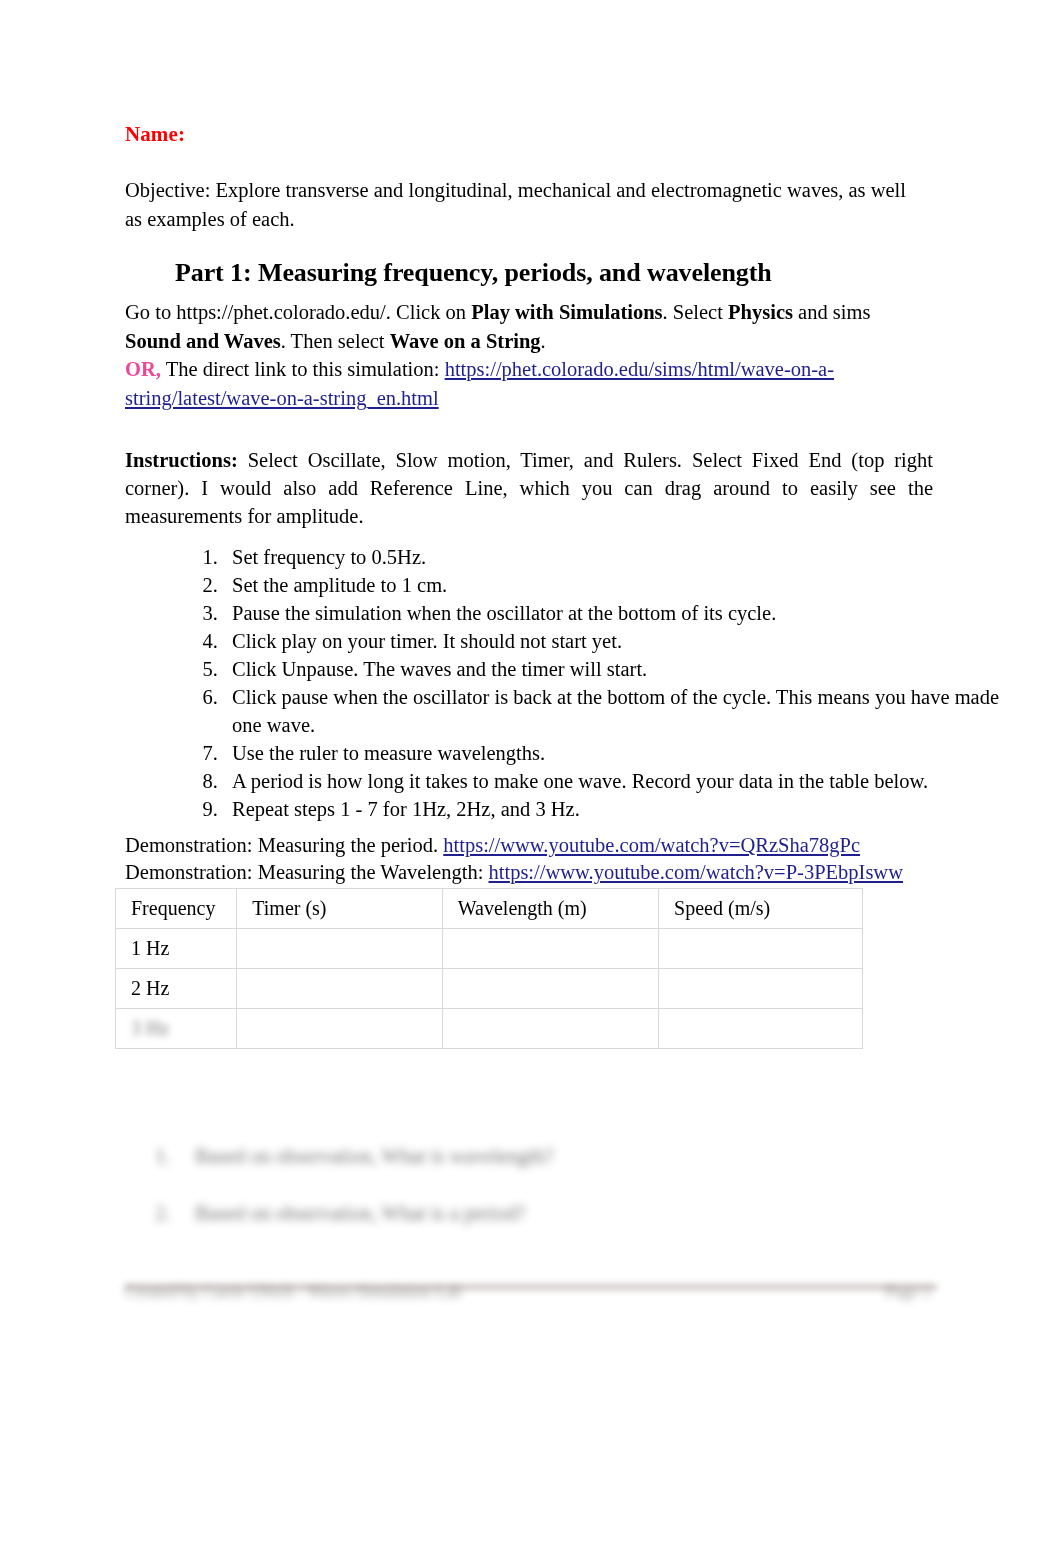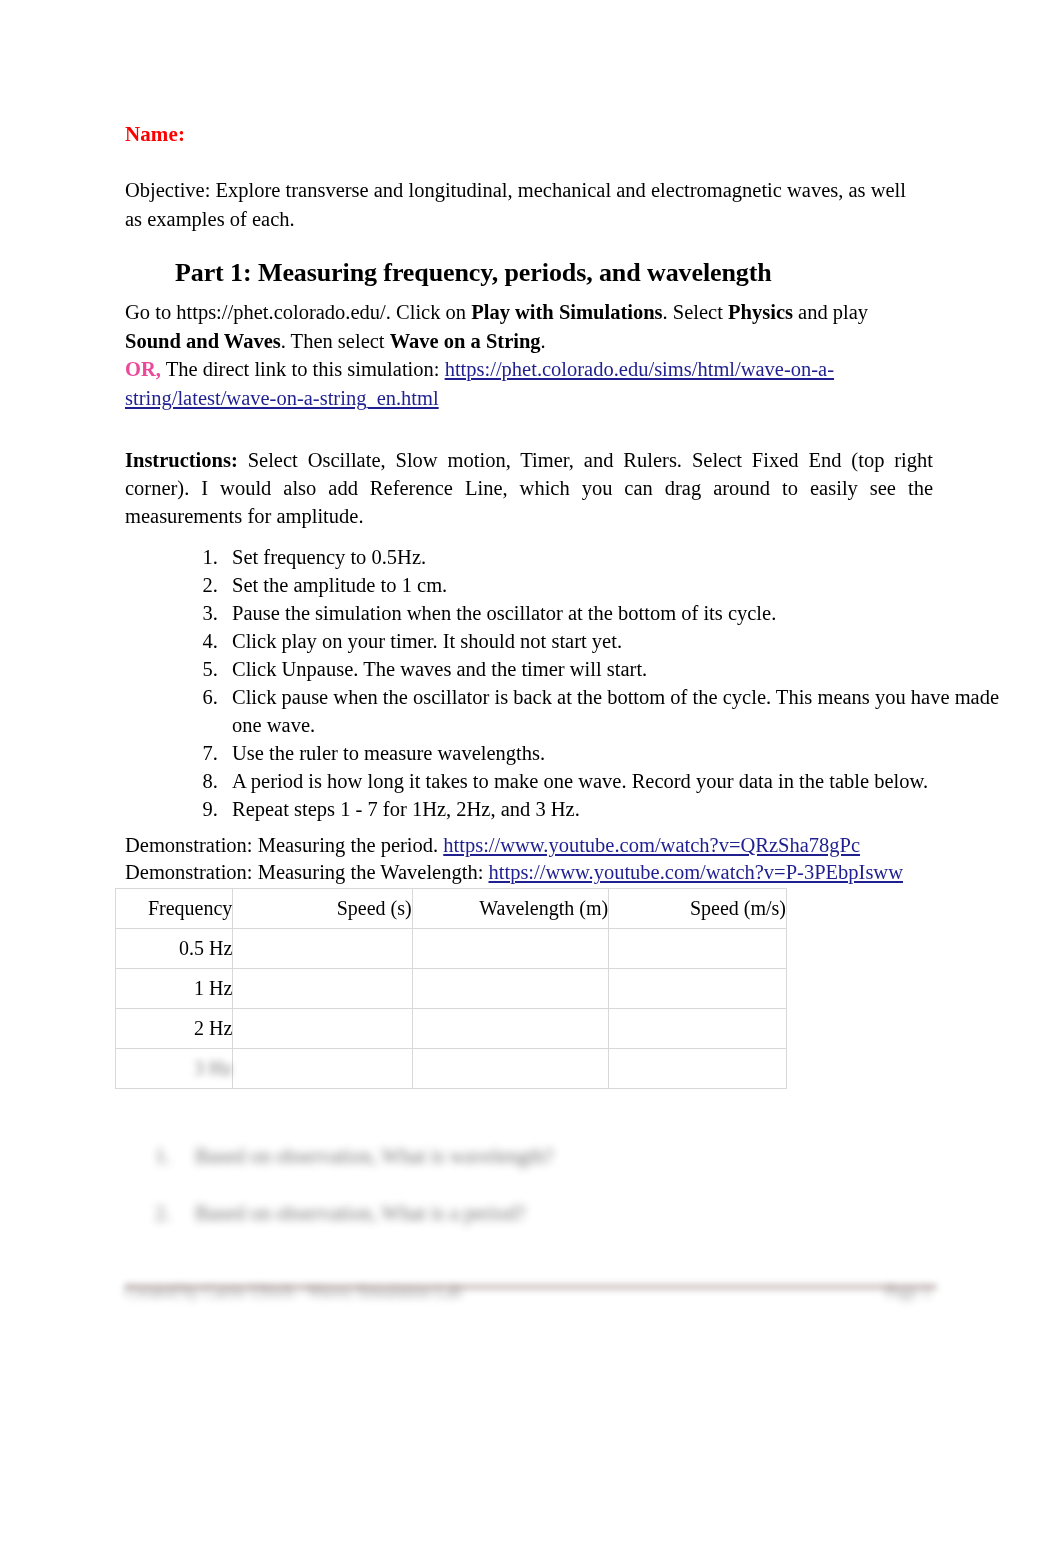--- a/index.html
+++ b/index.html
@@ -116,25 +116,24 @@
     width: 810px;
     font-size: 20.5px;
     line-height: 27px;
   }
 
   
   .data-table {
     position: absolute;
     left: -10px;
     top: 888px;
-    width: 672px;
+    width: 748px;
     border-collapse: collapse;
     font-size: 20px;
     background: #ffffff;
-    text-align: right;
   }
   .data-table td {
     border: 1px solid #d8d8d8;
     height: 39px;
     padding: 0 0 0 15px;
     vertical-align: middle;
     font-size: 20px;
   }
   .data-table tr td:nth-child(1) { width: 108px; }
   .data-table tr td:nth-child(2) { width: 208px; }
@@ -206,21 +205,21 @@
 <div class="page">
   <div class="content">
 
     <div class="name-line">Name:</div>
 
     <div class="objective">Objective: Explore transverse and longitudinal, mechanical and electromagnetic waves, as well as examples of each.</div>
 
     <div class="part-heading">Part 1: Measuring frequency, periods, and wavelength</div>
 
     <div class="intro">
-      <span>Go to https://phet.colorado.edu/. Click on </span><b>Play with Simulations</b><span>. Select </span><b>Physics</b><span> and play </span><b>Sound and Waves</b><span>. Then select </span><b>Wave on a String</b><span>.</span><br>
+      <span>Go to https://phet.colorado.edu/. Click on </span><b>Play with Simulations</b><span>. Select </span><b>Physics</b><span> and sims </span><b>Sound and Waves</b><span>. Then select </span><b>Wave on a String</b><span>.</span><br>
       <span class="red-or">OR,</span><span> The direct link to this simulation: </span><a class="link" href="#">https://phet.colorado.edu/sims/html/wave-on-a-string/latest/wave-on-a-string_en.html</a>
     </div>
 
     <div class="instructions">
       <b>Instructions:</b><span> Select Oscillate, Slow motion, Timer, and Rulers. Select Fixed End (top right corner). I would also add Reference Line, which you can drag around to easily see the measurements for amplitude.</span>
     </div>
 
     <ol class="steps">
       <li>Set frequency to 0.5Hz.</li>
       <li>Set the amplitude to 1 cm.</li>
@@ -235,29 +234,23 @@
 
     <div class="demos">
       <div><span>Demonstration: Measuring the period. </span><a class="link" href="#">https://www.youtube.com/watch?v=QRzSha78gPc</a></div>
       <div><span>Demonstration: Measuring the Wavelength: </span><a class="link" href="#">https://www.youtube.com/watch?v=P-3PEbpIsww</a></div>
     </div>
 
     <table class="data-table">
       <tbody>
         <tr>
           <td>Frequency</td>
-          <td>Speed (s)</td>
+          <td>Timer (s)</td>
           <td>Wavelength (m)</td>
           <td>Speed (m/s)</td>
-        </tr>
-        <tr>
-          <td>0.5 Hz</td>
-          <td></td>
-          <td></td>
-          <td></td>
         </tr>
         <tr>
           <td>1 Hz</td>
           <td></td>
           <td></td>
           <td></td>
         </tr>
         <tr>
           <td>2 Hz</td>
           <td></td>

